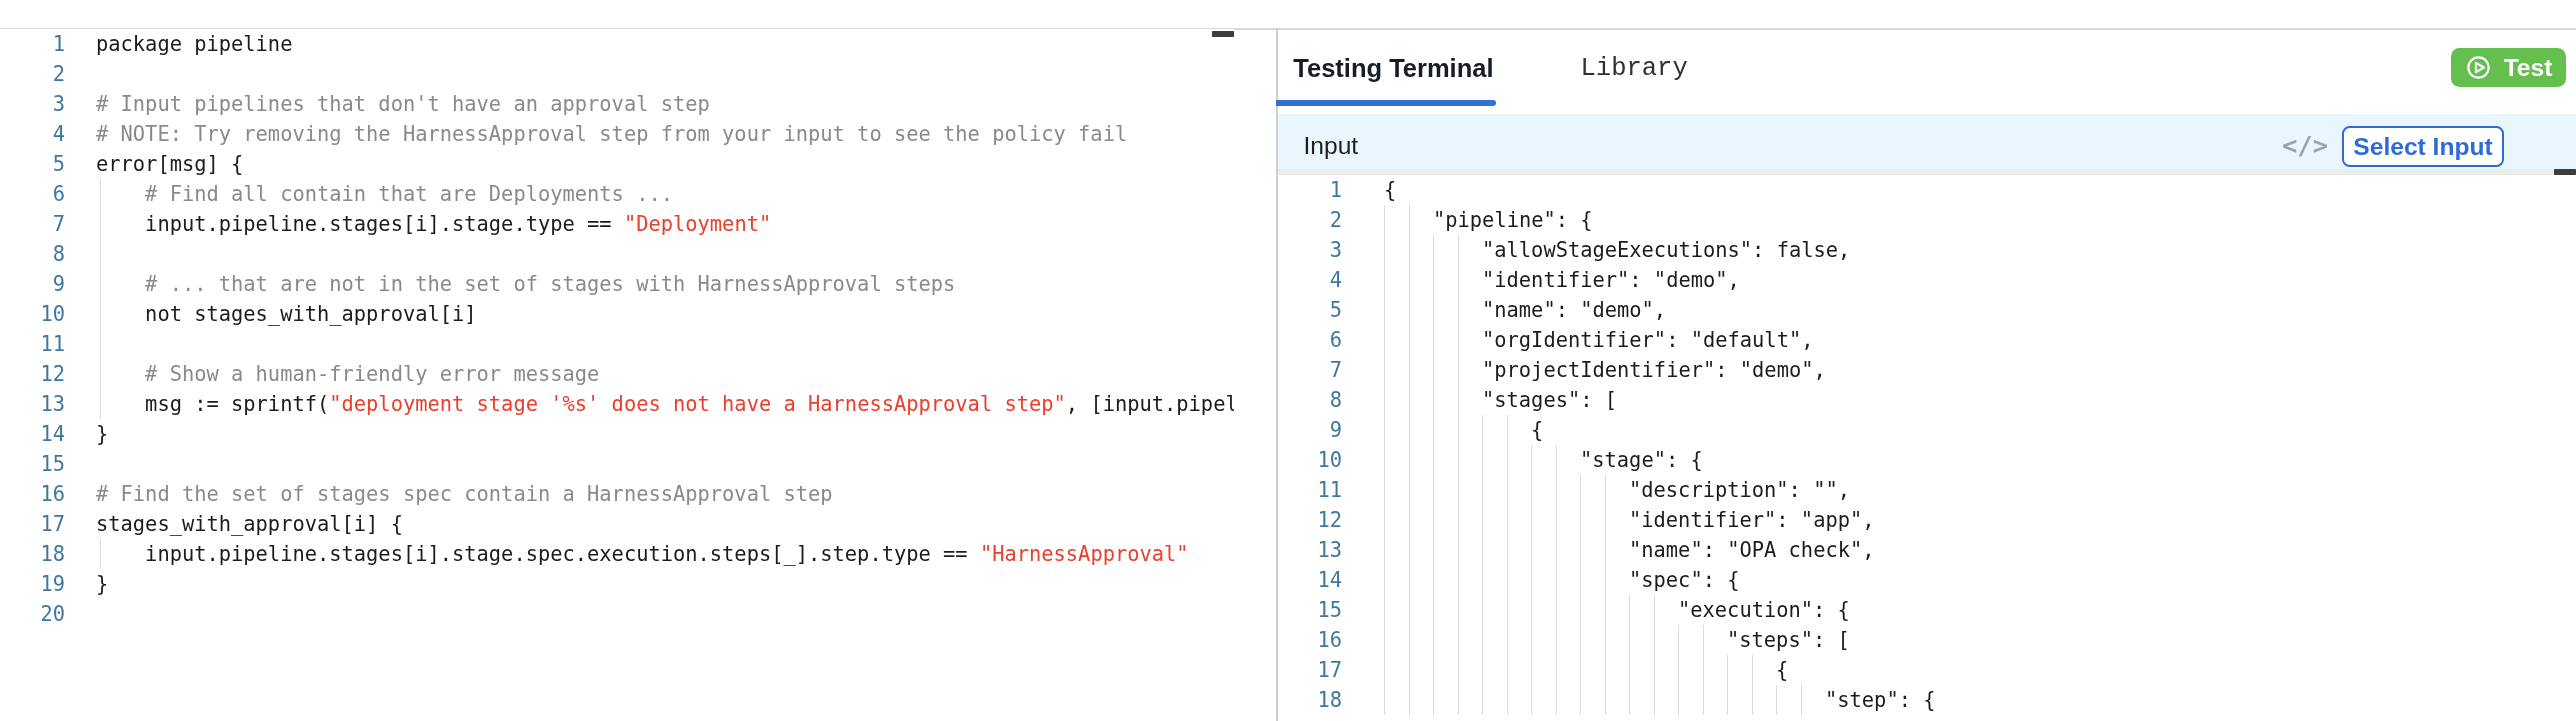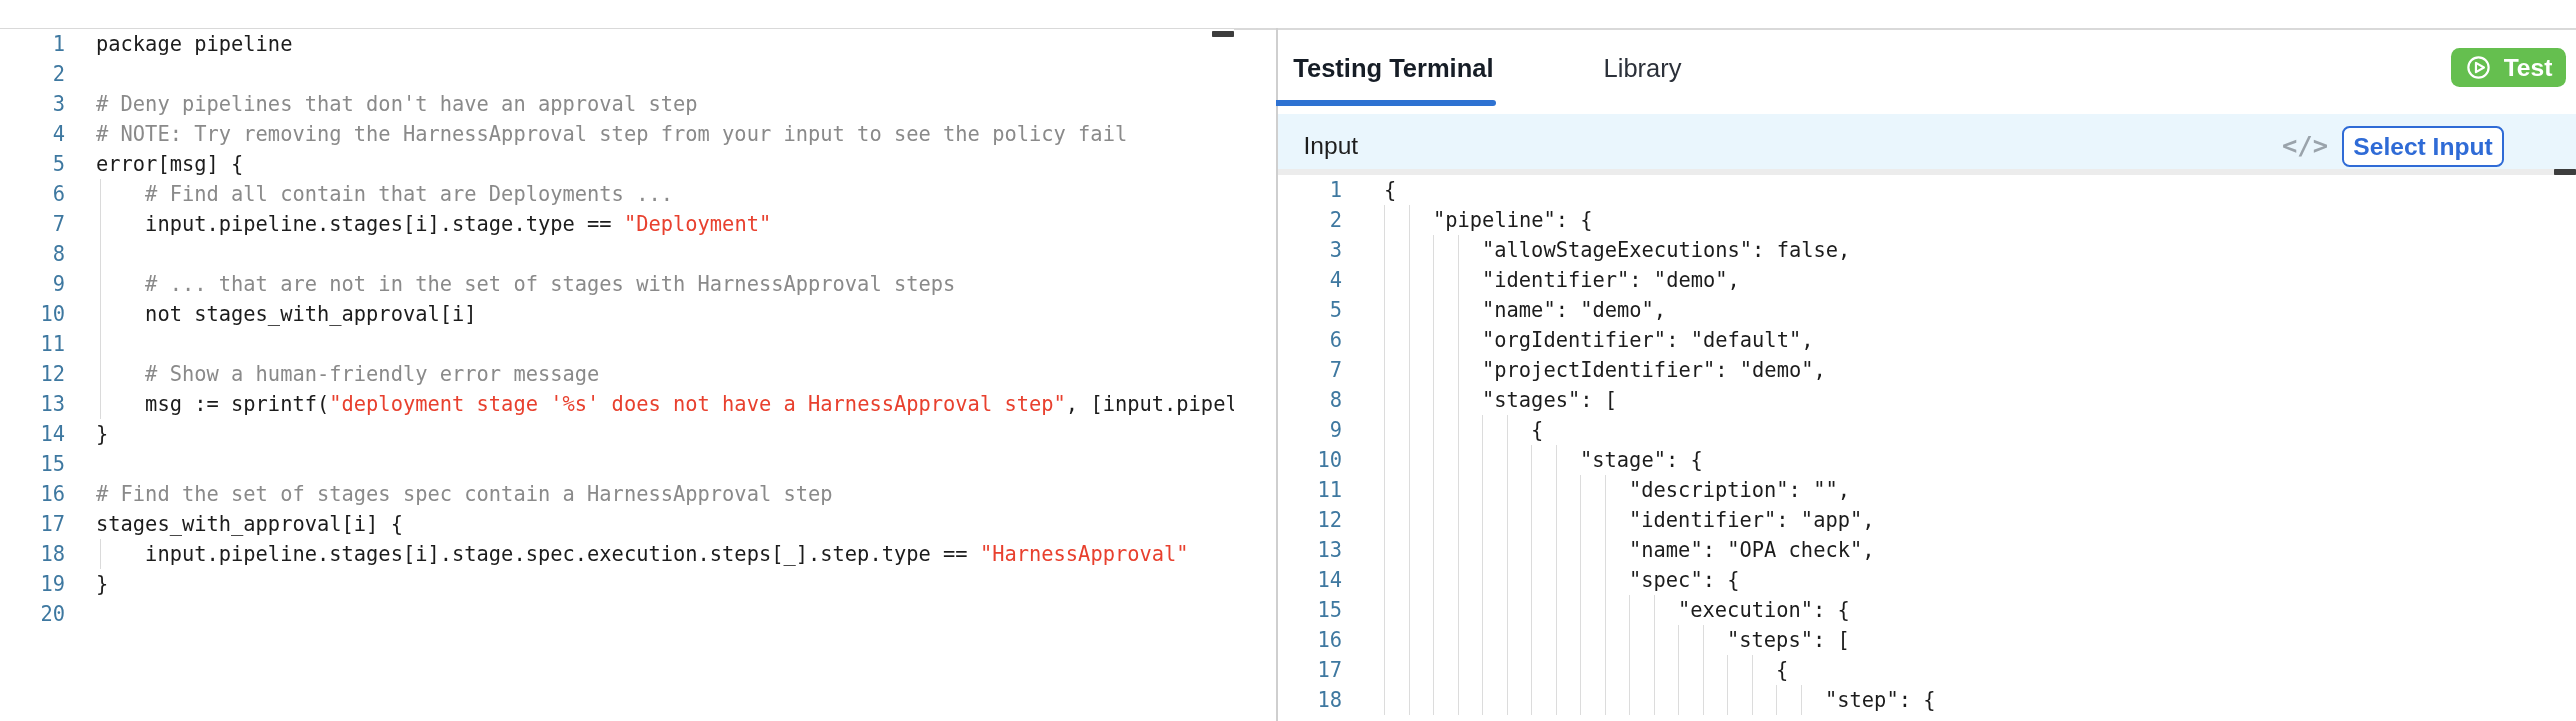--- a/index.html
+++ b/index.html
@@ -39,21 +39,21 @@
   #json-editor .code{margin-left:42px;}
   #json-curline{left:1358px;width:1218px;top:175px;}
   #json-fold{left:2554px;top:169px;}
 
   
   .tabbar{position:absolute;left:1278px;top:30px;width:1298px;height:76px;display:flex;
           align-items:center;background:#ffffff;gap:48px;}
   .tab{font-size:25.5px;color:#2c313a;cursor:pointer;}
   .tab.active{font-weight:700;color:#161d26;}
   #tab-testing{margin-left:15.3px;}
-  #tab-library{margin-left:62px;}
+  #tab-library{margin-left:39px;font-family:Liberation Mono, monospace;}
   .tab-underline{position:absolute;left:1276px;top:100px;width:220px;height:6px;
                  background:#2e72d2;border-radius:0 3.4px 3.4px 0;}
 
   .test-btn{position:absolute;left:2451px;top:48px;width:115px;height:39px;border-radius:8.5px;
             background:#65bf4f;border:none;display:flex;align-items:center;justify-content:center;
             gap:12px;color:#ffffff;font-weight:700;font-size:24.6px;cursor:pointer;
             font-family:"Liberation Sans",sans-serif;}
   .input-bar{position:absolute;left:1278px;top:114px;width:1298px;height:63px;background:#eaf6fd;}
   .input-label{position:absolute;left:25.5px;top:0;height:63px;line-height:63px;
                font-size:24.6px;color:#1e1e1e;}
@@ -68,21 +68,21 @@
 </head>
 <body>
 
 <div class="top-rule"></div>
 <div class="panel-divider"></div>
 
 <div class="cur-line-box" id="left-curline"></div>
 <div class="editor" id="left-editor">
     <div class="ed-row"><div class="gut">1</div><div class="code"><span class="tk-d">package pipeline</span></div></div>
     <div class="ed-row"><div class="gut">2</div><div class="code"></div></div>
-    <div class="ed-row"><div class="gut">3</div><div class="code"><span class="tk-c"># Deny pipelines that don't have an approval step</span></div></div>
+    <div class="ed-row"><div class="gut">3</div><div class="code"><span class="tk-c"># Input pipelines that don't have an approval step</span></div></div>
     <div class="ed-row"><div class="gut">4</div><div class="code"><span class="tk-c"># NOTE: Try removing the HarnessApproval step from your input to see the policy fail</span></div></div>
     <div class="ed-row"><div class="gut">5</div><div class="code"><span class="tk-d">error[msg] {</span></div></div>
     <div class="ed-row"><i class="lguide"></i><div class="gut">6</div><div class="code"><span class="tk-c">    # Find all contain that are Deployments ...</span></div></div>
     <div class="ed-row"><i class="lguide"></i><div class="gut">7</div><div class="code"><span class="tk-d">    input.pipeline.stages[i].stage.type == </span><span class="tk-s">"Deployment"</span></div></div>
     <div class="ed-row"><i class="lguide"></i><div class="gut">8</div><div class="code"></div></div>
     <div class="ed-row"><i class="lguide"></i><div class="gut">9</div><div class="code"><span class="tk-c">    # ... that are not in the set of stages with HarnessApproval steps</span></div></div>
     <div class="ed-row"><i class="lguide"></i><div class="gut">10</div><div class="code"><span class="tk-d">    not stages_with_approval[i]</span></div></div>
     <div class="ed-row"><i class="lguide"></i><div class="gut">11</div><div class="code"></div></div>
     <div class="ed-row"><i class="lguide"></i><div class="gut">12</div><div class="code"><span class="tk-c">    # Show a human-friendly error message</span></div></div>
     <div class="ed-row"><i class="lguide"></i><div class="gut">13</div><div class="code"><span class="tk-d">    msg := sprintf(</span><span class="tk-s">"deployment stage '%s' does not have a HarnessApproval step"</span><span class="tk-d">, [input.pipel</span></div></div>

